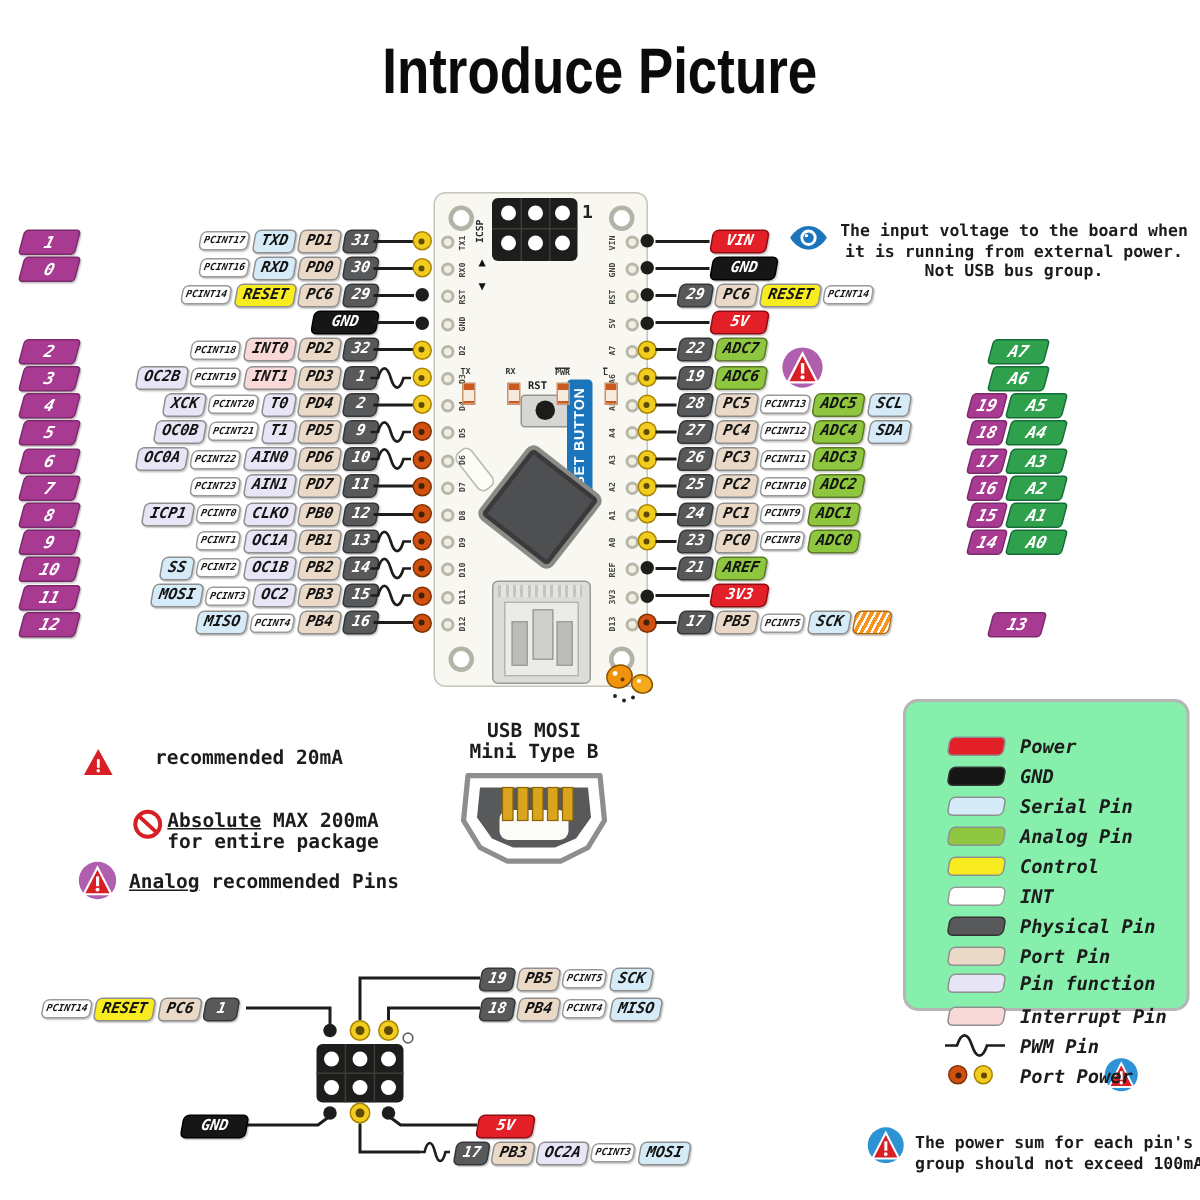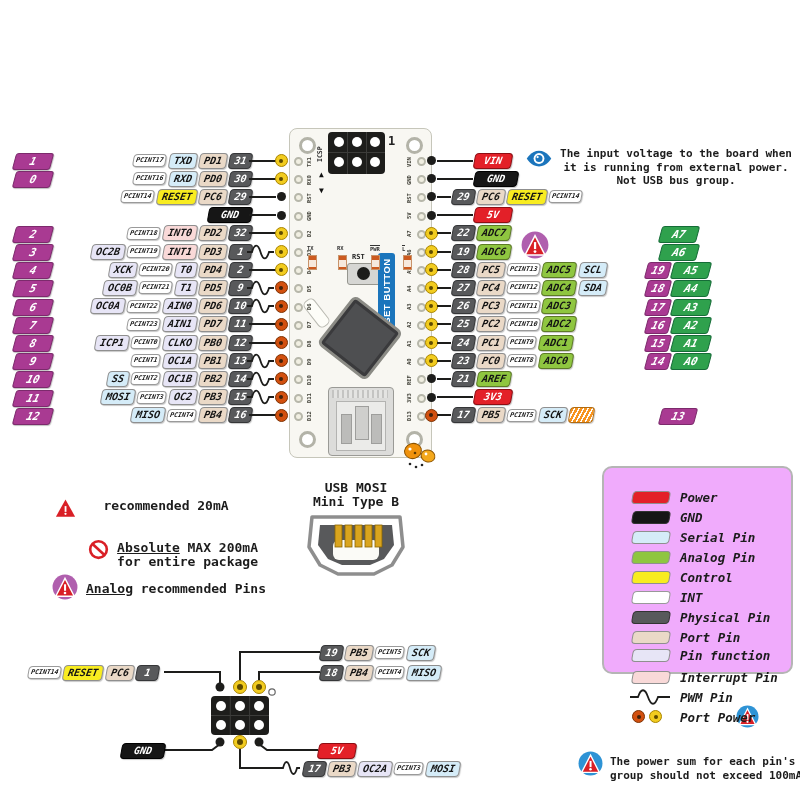--- a/index.html
+++ b/index.html
@@ -52,21 +52,21 @@
   .pad-dot{width:9px;height:9px;background:var(--c-wire);}
   .pad-dot::after{display:none;}
 
   
   .notetext{position:absolute;font:bold 11px "DejaVu Sans Mono",monospace;color:#1c1c1c;line-height:13.5px;}
   .warntext{position:absolute;font:bold 13px "DejaVu Sans Mono",monospace;color:#1c1c1c;line-height:13.5px;text-align:center;}
   .ulword{text-decoration:underline;}
   .icon{position:absolute;}
 
   
-  #legend{position:absolute;left:602px;top:466px;width:191px;height:208px;background:#f0abfc;
+  #legend{position:absolute;left:602px;top:466px;width:191px;height:208px;background:#86efac;
           border:2px solid #b5b5b5;border-radius:10px;box-sizing:border-box;}
   .lg-item{position:absolute;left:0;width:100%;height:18px;}
   .lg-swatch{position:absolute;left:28px;top:1px;width:38px;height:13px;border-radius:4px;
              transform:skewX(-10deg);border:1px solid #8f8f8f;box-sizing:border-box;}
   .lg-label{position:absolute;left:76px;top:0;font:bold italic 12.5px "DejaVu Sans Mono",monospace;color:#1c1c1c;}
 
   
   #board{position:absolute;left:289px;top:128px;width:143px;height:330px;background:#f8f7f2;
          border:1.5px solid #c6c6ba;border-radius:8px;box-sizing:border-box;}
   .mhole{position:absolute;width:17px;height:17px;border-radius:50%;background:#fff;border:3px solid #b3b3a8;box-sizing:border-box;}
@@ -107,20 +107,23 @@
   
   #usb-label{position:absolute;left:298px;top:481px;width:116px;text-align:center;
              font:bold 13px "DejaVu Sans Mono",monospace;color:#1c1c1c;line-height:14px;}
   
 </style>
 </head>
 <body>
 
 <div id="stage">
 
+  <div id="title">
+    <span>Introduce Picture</span>
+  </div>
 
   <div id="board">
     <div class="mhole" style="left:9px;top:8px;"></div>
     <div class="mhole" style="left:116px;top:8px;"></div>
     <div class="mhole" style="left:9px;top:302px;"></div>
     <div class="mhole" style="left:116px;top:302px;"></div>
     <div id="icsp-text">ICSP</div>
     <div id="icsp-header">
       <i style="left:6px;top:5px;"></i>
         <i style="left:24px;top:5px;"></i>
@@ -535,21 +538,21 @@
           <rect x="11.1" y="9.5" width="1.9" height="6" fill="#fff"></rect>
           <circle cx="12" cy="17.6" r="1.2" fill="#fff"></circle>
         </svg></span>
       <div class="warntext" style="left: 78px; top: 499px; width: 176px;">
         <div><span>recommended 20mA</span></div>
       </div>
       <span class="icon" style="left: 88px; top: 539px;"><svg width="21" height="21" viewBox="0 0 24 24">
           <circle cx="12" cy="12" r="9.5" fill="#fff" stroke="#d91f26" stroke-width="3"></circle>
           <line x1="5.5" y1="6" x2="18.5" y2="18" stroke="#d91f26" stroke-width="3"></line>
         </svg></span>
-      <div class="warntext" style="left: 106px; top: 541px; width: 152px; text-align: right;">
+      <div class="warntext" style="left: 106px; top: 541px; width: 152px;">
         <div><span class="ulword">Absolute</span><span> MAX 200mA</span></div>
         <div><span>for entire package</span></div>
       </div>
       <span class="icon" style="left: 52px; top: 574px;"><svg width="26" height="26" viewBox="0 0 24 24">
           <circle cx="12" cy="12" r="11.5" fill="#b05fae"></circle>
           <path d="M12 4 L20.5 20.5 H3.5 Z" fill="#d91f26" stroke="#fff" stroke-width="1.3"></path>
           <rect x="11.1" y="9.5" width="1.9" height="6" fill="#fff"></rect>
           <circle cx="12" cy="17.6" r="1.2" fill="#fff"></circle>
         </svg></span>
       <div class="warntext" style="left: 86px; top: 582px; width: 200px; text-align: left;">

